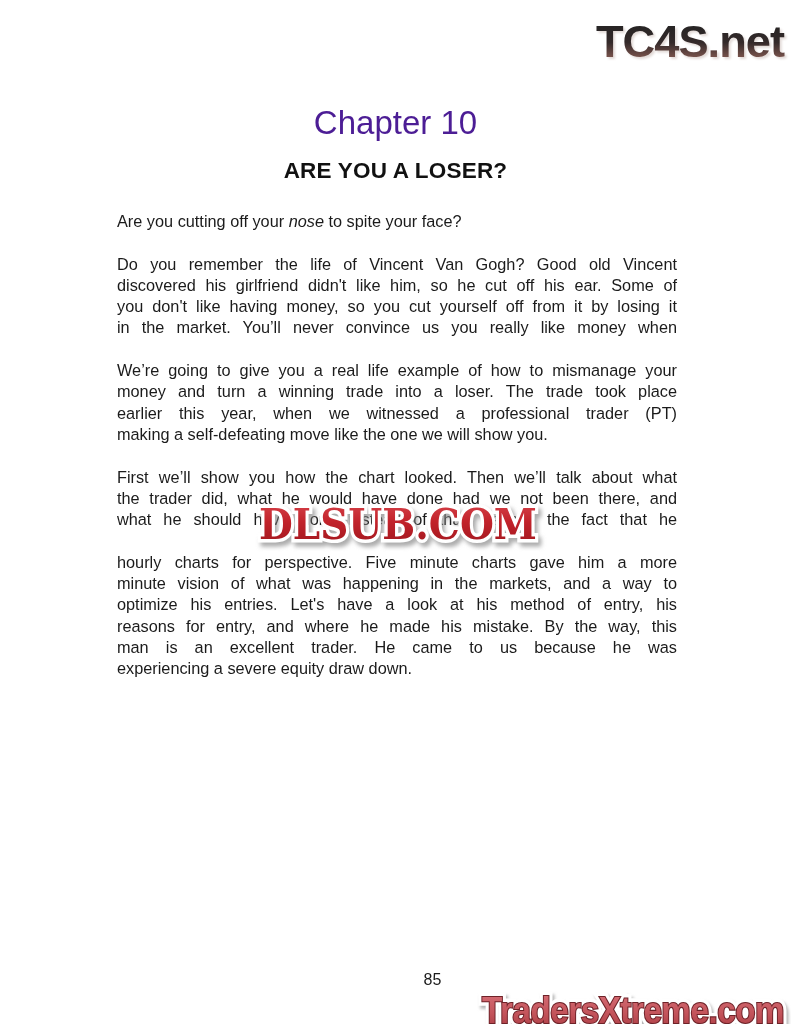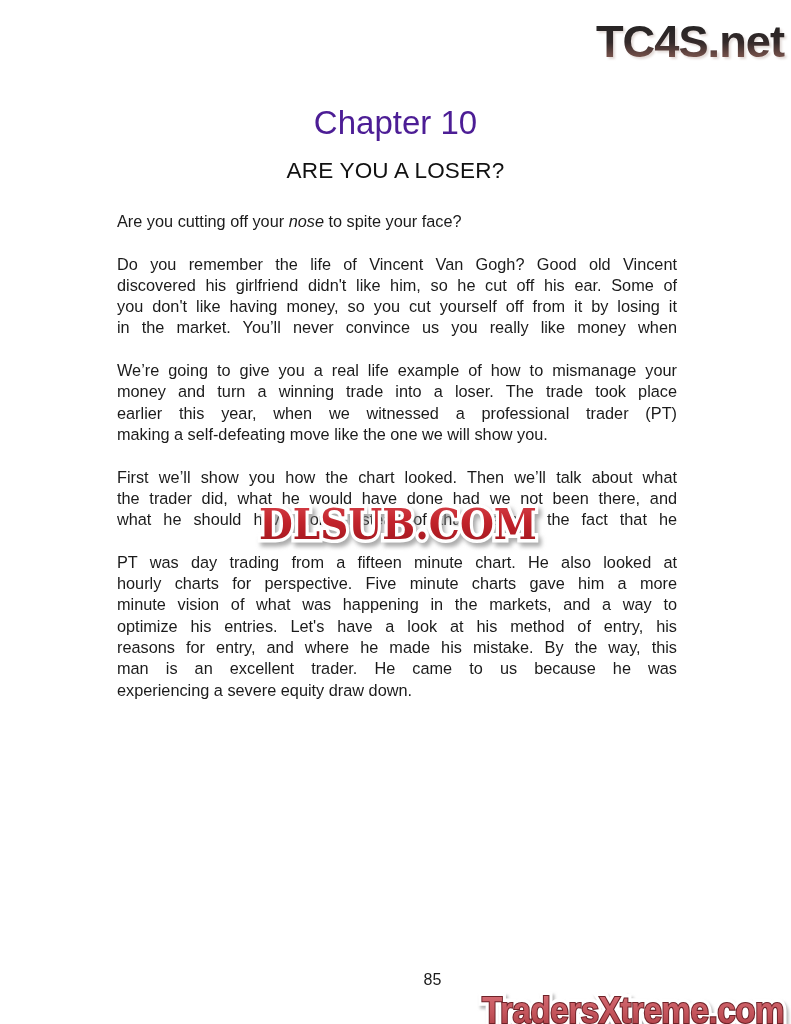--- a/index.html
+++ b/index.html
@@ -25,21 +25,21 @@
 
   
   .chapter {
     position: absolute; top: 92px; left: 0; width: 100%;
     margin: 0; text-align: center;
     font-size: 33px; font-weight: 400; color: #4c1d95;
   }
   .heading {
     position: absolute; top: 146px; left: 0; width: 100%;
     margin: 0; text-align: center;
-    font-size: 22.5px; font-weight: 400; color: #111111;
+    font-size: 22.5px; font-weight: 700; color: #111111;
     letter-spacing: 0.2px;
   }
 
   
   .bodytext {
     position: absolute; left: 117px; top: 199px; width: 560px;
     color: #1b1b1b; font-size: 16.3px;
   }
   .para { margin: 0 0 21.3px 0; }
   .ln { line-height: 21.3px; text-align: justify; text-align-last: justify; }
@@ -117,21 +117,20 @@
       <div class="ln last">making a self-defeating move like the one we will show you.</div>
     </div>
 
     <div class="para">
       <div class="ln">First we’ll show you how the chart looked.  Then we’ll talk about what</div>
       <div class="ln">the trader did, what he would have done had we not been there, and</div>
       <div class="ln">what he should have done instead of that, despite the fact that he</div>
     </div>
 
     <div class="para">
-      <div class="ln">PT was day trading from a fifteen minute chart.  He also looked at</div>
       <div class="ln">hourly charts for perspective.  Five minute charts gave him a more</div>
       <div class="ln">minute vision of what was happening in the markets, and a way to</div>
       <div class="ln">optimize his entries.  Let's have a look at his method of entry, his</div>
       <div class="ln">reasons for entry, and where he made his mistake.  By the way, this</div>
       <div class="ln">man is an excellent trader.  He came to us because he was</div>
       <div class="ln last">experiencing a severe equity draw down.</div>
     </div>
 
   </div>
 

